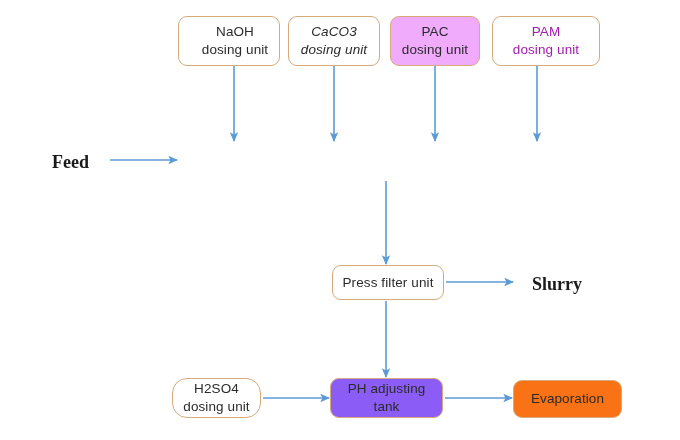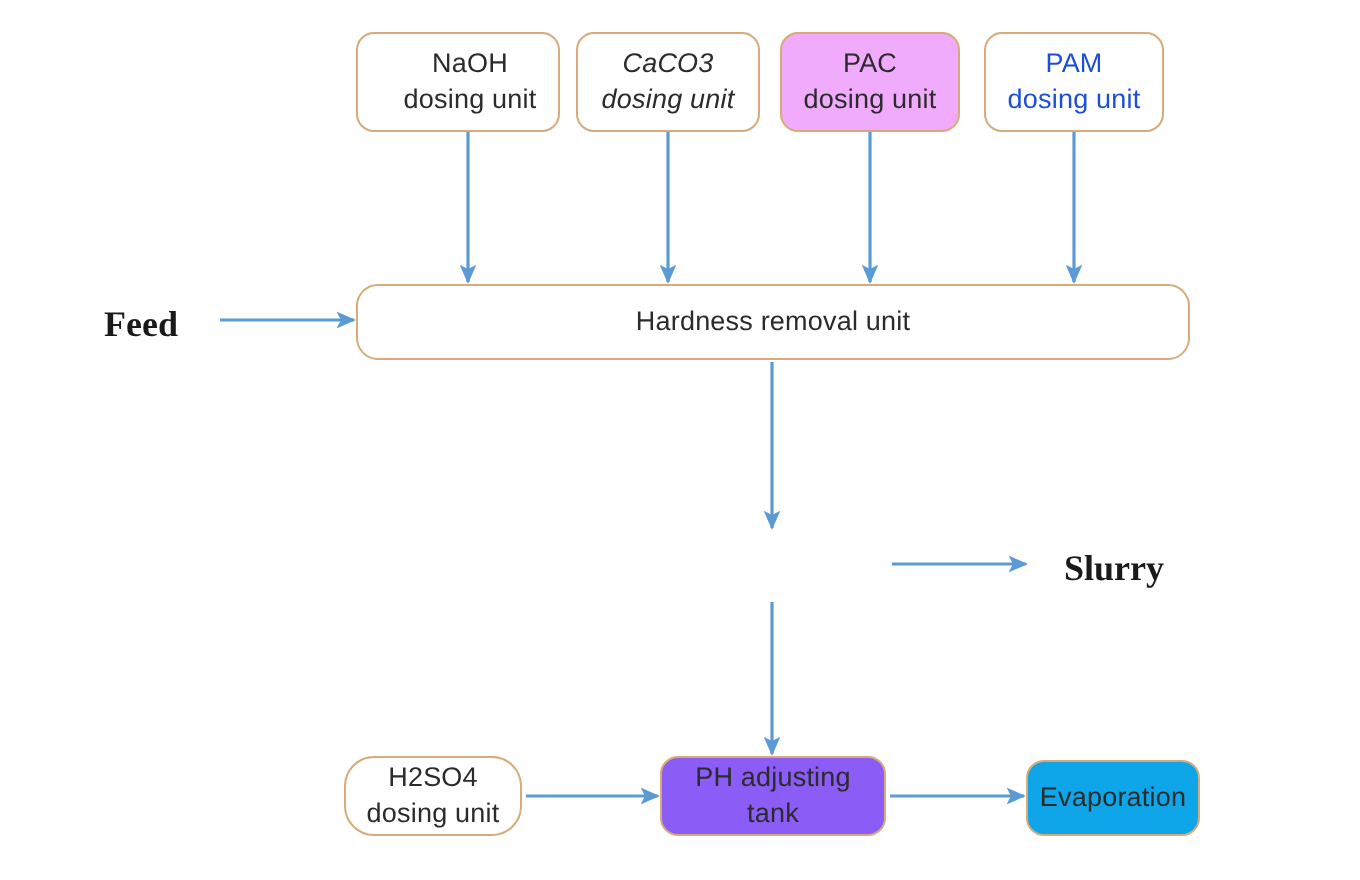--- a/index.html
+++ b/index.html
@@ -77,25 +77,25 @@
         <line x1="445" y1="398" x2="512" y2="398" stroke="#5b9bd5" stroke-width="1.6" marker-end="url(#arrowhead)"></line>
       </g>
   </svg>
 
   <div class="node" style="left: 178px; top: 16px; width: 102px; height: 50px; border-color: rgb(215, 171, 121); background: rgb(255, 255, 255); color: rgb(43, 43, 43); padding-left: 16px;">NaOH
 dosing unit</div>
   <div class="node" style="left: 288px; top: 16px; width: 92px; height: 50px; border-color: rgb(215, 171, 121); background: rgb(255, 255, 255); color: rgb(43, 43, 43); font-style: italic;">CaCO3
 dosing unit</div>
   <div class="node" style="left: 390px; top: 16px; width: 90px; height: 50px; border-color: rgb(215, 171, 121); background: #f0abfc; color: rgb(43, 43, 43);">PAC
 dosing unit</div>
-  <div class="node" style="left: 492px; top: 16px; width: 90px; height: 50px; border-color: rgb(215, 171, 121); background: rgb(255, 255, 255); color: #1d4ed8;">PAM
+  <div class="node" style="left: 492px; top: 16px; width: 108px; height: 50px; border-color: rgb(215, 171, 121); background: rgb(255, 255, 255); color: #a21caf;">PAM
 dosing unit</div>
-  <div class="node node-wide" style="left: 178px; top: 142px; width: 417px; height: 38px; border-color: rgb(215, 171, 121); background: rgb(255, 255, 255); color: rgb(43, 43, 43);">Hardness removal unit</div>
+  <div class="node" style="left: 332px; top: 265px; width: 112px; height: 35px; border-color: rgb(215, 171, 121); background: rgb(255, 255, 255); color: rgb(43, 43, 43);">Press filter unit</div>
   <div class="node" style="left: 172px; top: 378px; width: 89px; height: 40px; border-color: rgb(215, 171, 121); background: rgb(255, 255, 255); color: rgb(43, 43, 43); border-radius: 15px;">H2SO4
 dosing unit</div>
   <div class="node" style="left: 330px; top: 378px; width: 113px; height: 40px; border-color: rgb(215, 171, 121); background: #8b5cf6; color: rgb(43, 43, 43);">PH adjusting
 tank</div>
-  <div class="node" style="left: 513px; top: 380px; width: 87px; height: 38px; border-color: rgb(215, 171, 121); background: #0ea5e9; color: rgb(43, 43, 43);">Evaporation</div>
+  <div class="node" style="left: 513px; top: 380px; width: 109px; height: 38px; border-color: rgb(215, 171, 121); background: #f97316; color: rgb(43, 43, 43);">Evaporation</div>
 
   <div class="free-label" style="left: 52px; top: 152px; color: rgb(26, 26, 26);">Feed</div>
   <div class="free-label" style="left: 532px; top: 274px; color: rgb(26, 26, 26);">Slurry</div>
 
 </div>
 
 </body></html>

